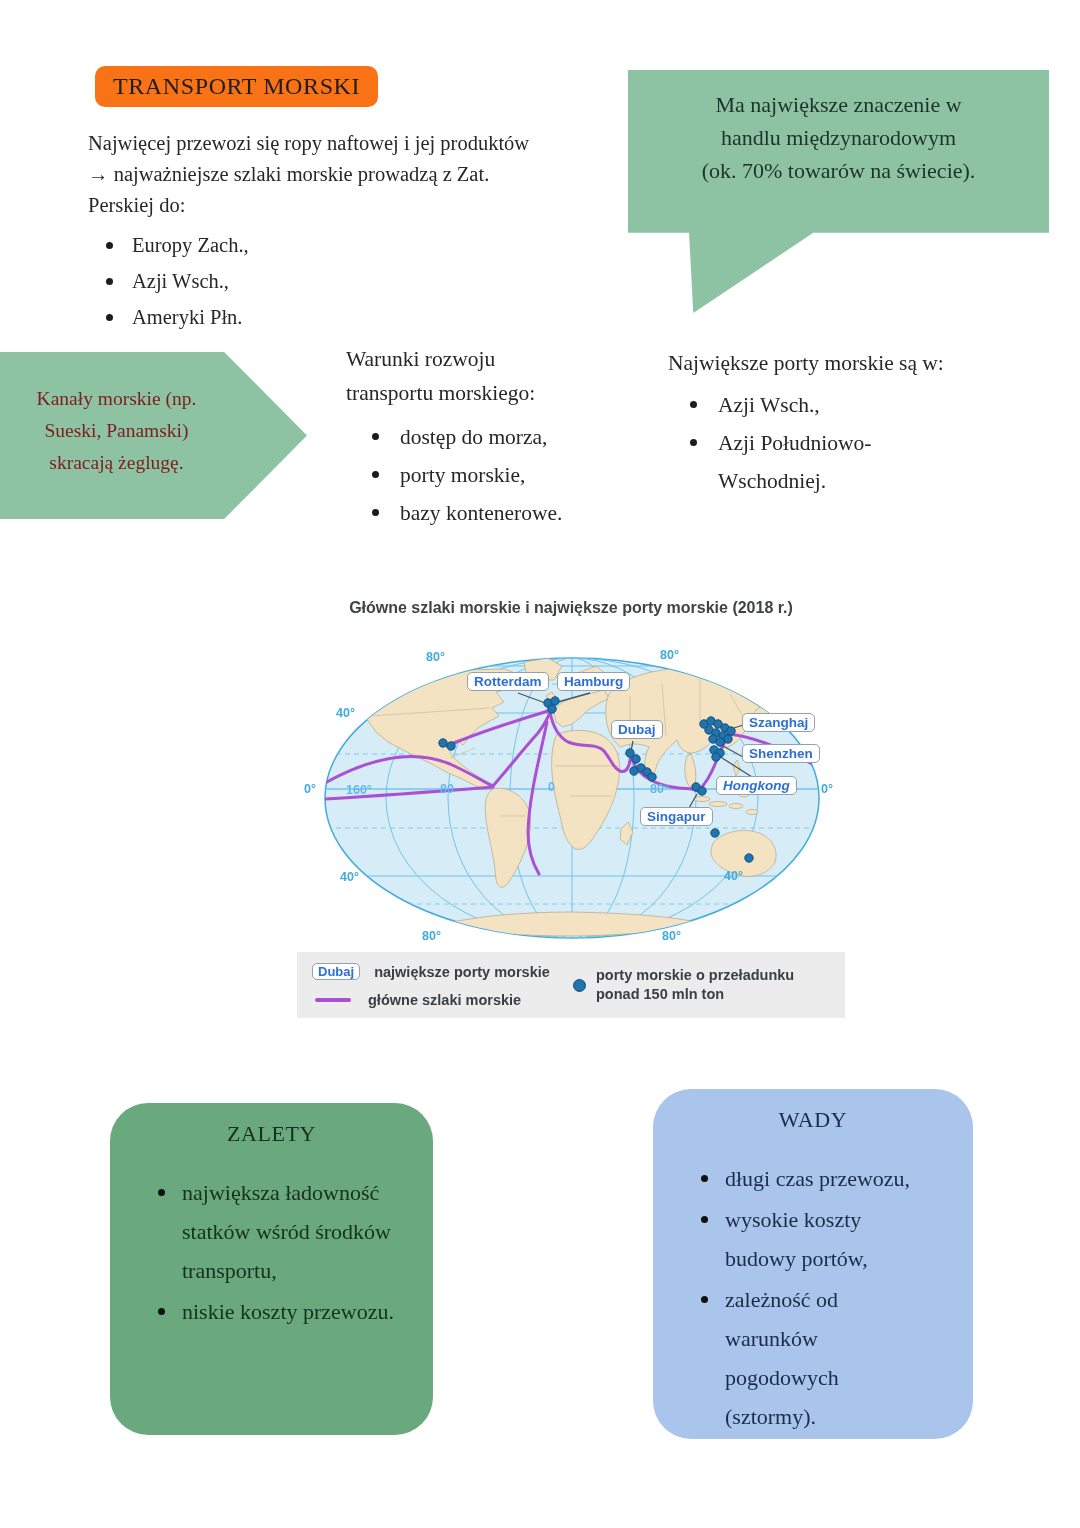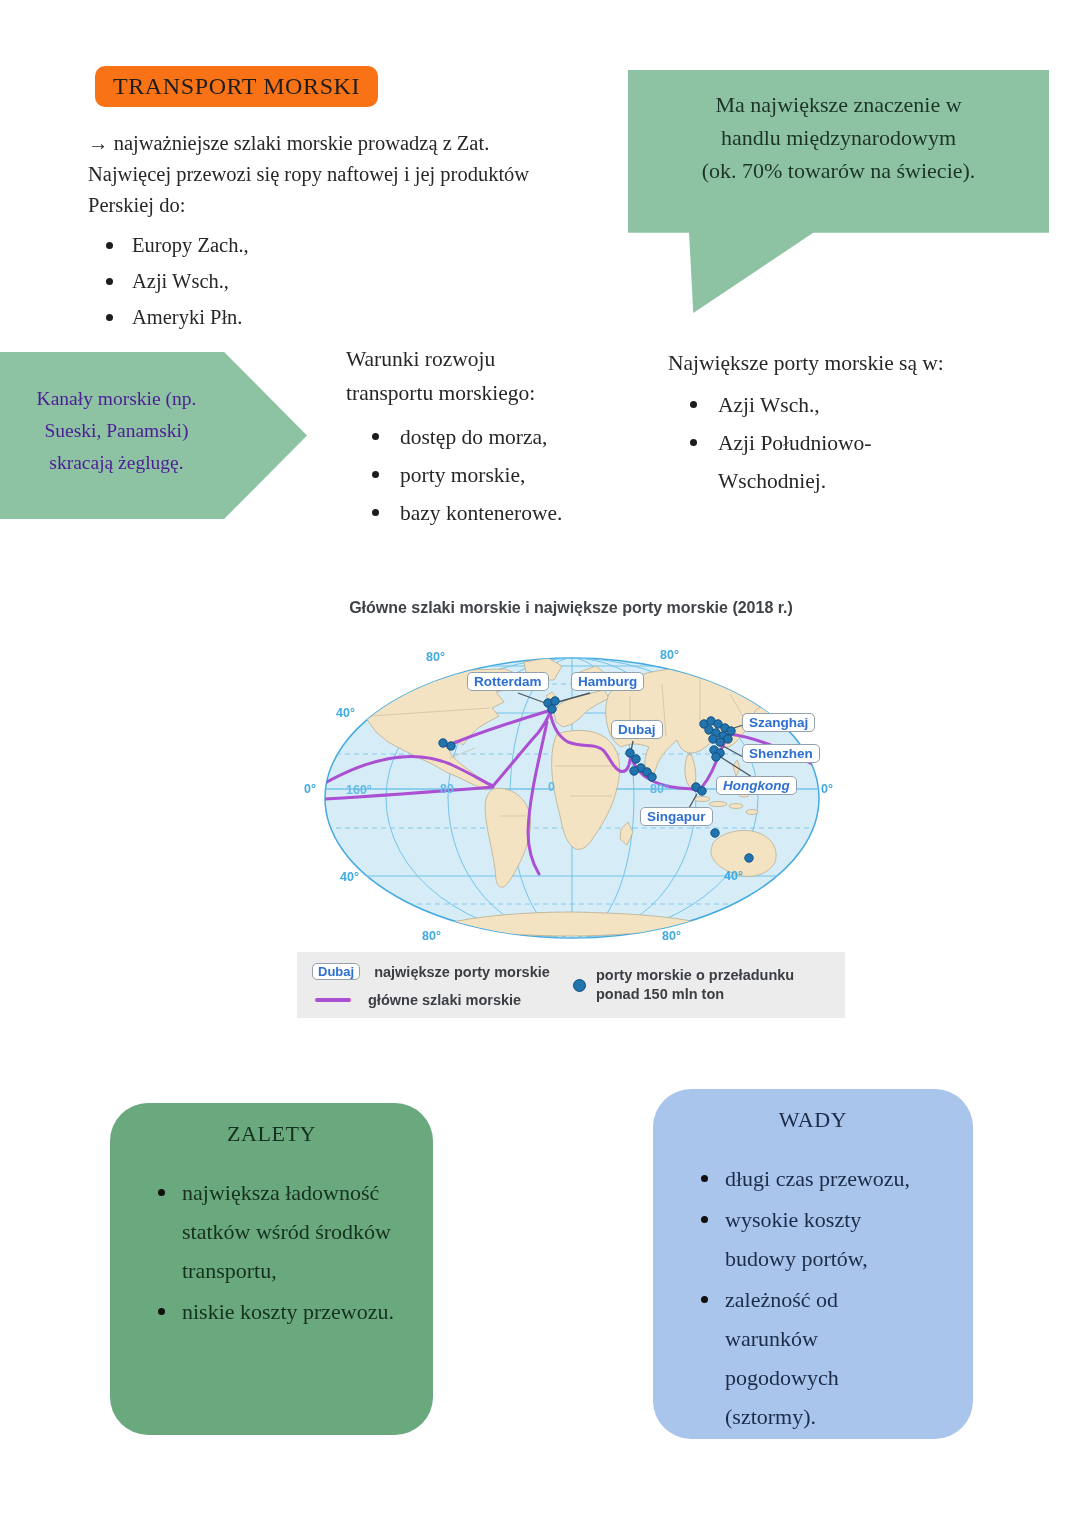--- a/index.html
+++ b/index.html
@@ -18,21 +18,21 @@
 
   
   .bubble{position:absolute;left:628px;top:70px;width:421px;height:243px;background:#8dc3a3;
         clip-path:polygon(0 0,100% 0,100% 67%,44% 67%,15.5% 100%,14.5% 67%,0 67%);
         text-align:center;font-size:22px;line-height:33px;color:#1d3328;padding-top:0;}
   .bubble-inner{padding-top:18px;}
 
   
   .arrow-note{position:absolute;left:0;top:352px;width:307px;height:167px;background:#8dc3a3;
         clip-path:polygon(0 0,73% 0,100% 50%,73% 100%,0 100%);
-        font-size:19.5px;line-height:32px;color:#4c1d95;text-align:center;}
+        font-size:19.5px;line-height:32px;color:#7f1d1d;text-align:center;}
   .arrow-inner{padding:31px 88px 0 14px;}
 
   
   .conditions{position:absolute;left:346px;top:342px;width:290px;font-size:21.5px;line-height:34px;}
   .ports-section{position:absolute;left:668px;top:346px;width:330px;font-size:21.5px;line-height:34px;}
   .cond-list{margin:8px 0 0 0;padding:0 0 0 36px;list-style:none;}
   .cond-list li{position:relative;padding-left:18px;line-height:38px;}
   .ports-list{margin:6px 0 0 0;padding:0 0 0 32px;list-style:none;}
   .ports-list li{position:relative;padding-left:18px;line-height:38px;width:220px;}
 
@@ -72,22 +72,22 @@
 </head>
 <body>
 
 <div class="page">
 
   <div class="title-highlight">
     <span>TRANSPORT MORSKI</span>
   </div>
 
   <div class="intro">
+    <div>Najwięcej przewozi się ropy naftowej i jej produktów</div>
     <div>→ najważniejsze szlaki morskie prowadzą z Zat.</div>
-    <div>Najwięcej przewozi się ropy naftowej i jej produktów</div>
     <div>Perskiej do:</div>
     <ul class="intro-list">
       <li class="dot">Europy Zach.,</li>
       <li class="dot">Azji Wsch.,</li>
       <li class="dot">Ameryki Płn.</li>
     </ul>
   </div>
 
   <div class="bubble">
     <div class="bubble-inner">
@@ -245,21 +245,21 @@
         <text x="248" y="155" fill="#62b9e6">0</text>
         <text x="350" y="157" fill="#62b9e6">80°</text>
         <text x="521" y="157">0°</text>
         <text x="40" y="245">40°</text>
         <text x="424" y="244">40°</text>
         <text x="122" y="304">80°</text>
         <text x="362" y="304">80°</text>
       </g>
     </svg>
     <div class="port-label" style="left:167px;top:36px;">Rotterdam</div>
-    <div class="port-label" style="left:271px;top:36px;">Hamburg</div>
+    <div class="port-label" style="left:257px;top:36px;">Hamburg</div>
     <div class="port-label" style="left:311px;top:84px;">Dubaj</div>
     <div class="port-label" style="left:442px;top:77px;">Szanghaj</div>
     <div class="port-label" style="left:442px;top:108px;">Shenzhen</div>
     <div class="port-label" style="left:416px;top:140px;font-style:italic;">Hongkong</div>
     <div class="port-label" style="left:340px;top:171px;">Singapur</div>
   </div>
 
   <div class="legend">
     <div class="legend-row" style="left:15px;top:11px;">
       <span class="sample-label">Dubaj</span>

